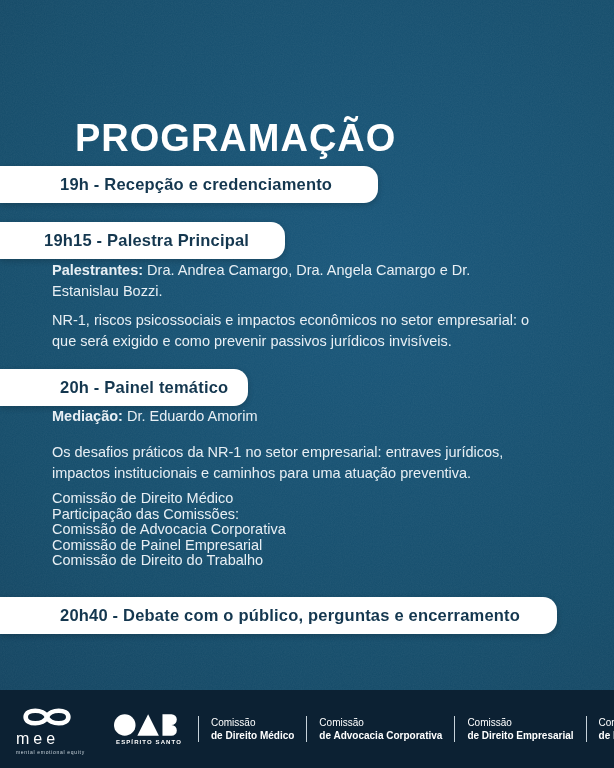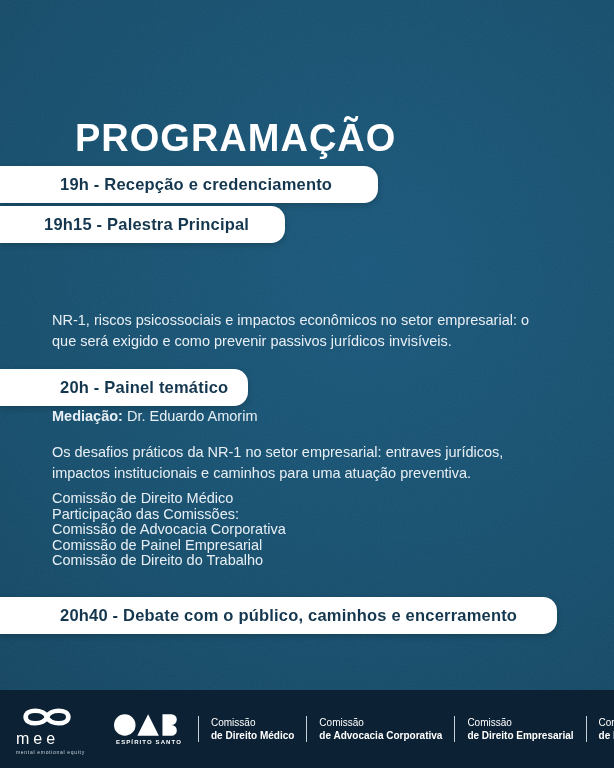--- a/index.html
+++ b/index.html
@@ -9,21 +9,21 @@
   .grain{position:absolute;inset:0;width:614px;height:768px;pointer-events:none;z-index:1;}
   .content{position:absolute;inset:0;z-index:2;}
   .title{position:absolute;left:59px;top:103px;margin:16px;color:#ffffff;
     font-size:38px;font-weight:800;letter-spacing:1px;line-height:1;}
   .banner{position:absolute;left:0;height:37px;background:#ffffff;
     border-radius:0 14px 14px 0;display:flex;align-items:center;
     padding-left:60px;box-sizing:border-box;
     box-shadow:0 2px 6px rgba(0,0,0,0.20);}
   .banner span{color:#14374f;font-weight:700;font-size:16.5px;letter-spacing:0.2px;white-space:nowrap;}
   .b1{top:166px;width:378px;}
-  .b2{top:206px;width:285px;padding-left:44px;}
+  .b2{top:222px;width:285px;padding-left:44px;}
   .b3{top:369px;width:248px;align-items:center;}
   .b4{top:597px;width:557px;}
   .body-text{position:absolute;left:52px;margin:0;color:#e8eff4;
     font-size:14.5px;line-height:21px;white-space:pre-line;width:520px;}
   .body-text strong{font-weight:700;}
   .p1{top:260px;}
   .p2{top:310px;}
   .p3{top:406px;}
   .p4{top:442px;}
   .list{position:absolute;left:52px;top:491px;color:#e8eff4;font-size:14.5px;line-height:15.6px;}
@@ -58,20 +58,22 @@
     <h1 class="title">PROGRAMAÇÃO</h1>
 
     <div class="banner b1">
       <span>19h - Recepção e credenciamento</span>
     </div>
 
     <div class="banner b2">
       <span>19h15 - Palestra Principal</span>
     </div>
 
+    <p class="body-text p1"><strong>Palestrantes:</strong><span> Dra. Andrea Camargo, Dra. Angela Camargo e Dr.
+Estanislau Bozzi.</span></p>
 
     <p class="body-text p2">NR-1, riscos psicossociais e impactos econômicos no setor empresarial: o
 que será exigido e como prevenir passivos jurídicos invisíveis.</p>
 
     <div class="banner b3">
       <span>20h - Painel temático</span>
     </div>
 
     <p class="body-text p3"><strong>Mediação:</strong><span> Dr. Eduardo Amorim</span></p>
 
@@ -80,21 +82,21 @@
 
     <div class="list">
       <p>Comissão de Direito Médico</p>
       <p>Participação das Comissões:</p>
       <p>Comissão de Advocacia Corporativa</p>
       <p>Comissão de Painel Empresarial</p>
       <p>Comissão de Direito do Trabalho</p>
     </div>
 
     <div class="banner b4">
-      <span>20h40 - Debate com o público, caminhos e encerramento</span>
+      <span>20h40 - Debate com o público, perguntas e encerramento</span>
     </div>
 
   </div>
 
   <div class="footer">
 
     <div class="mee">
       <svg width="62" height="26" viewBox="0 0 64 28" xmlns="http://www.w3.org/2000/svg">
         <path d="M32 14 C 29 5, 9 5, 9 14 C 9 23, 29 23, 32 14 C 35 5, 55 5, 55 14 C 55 23, 35 23, 32 14" stroke="#ffffff" stroke-width="5" fill="none" stroke-linecap="round"></path>
       </svg>

